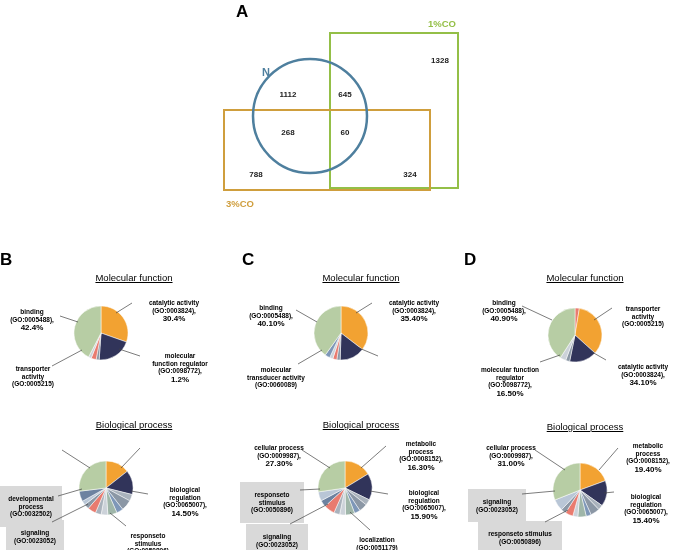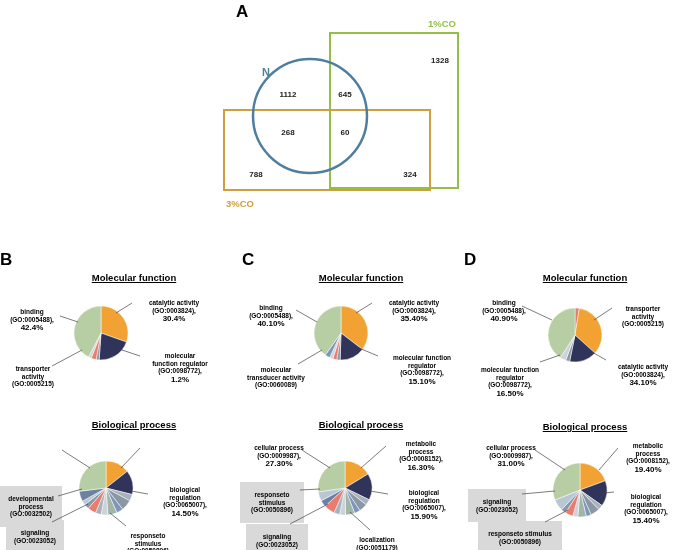--- a/index.html
+++ b/index.html
@@ -1,19 +1,19 @@
 <!DOCTYPE html>
 <html><head>
 <meta charset="utf-8">
 <style>
   html,body{margin:0;padding:0;background:#fff;}
   .fig{position:relative;width:682px;height:550px;background:#ffffff;overflow:hidden;
        font-family:"Liberation Sans",sans-serif;color:#111;}
   .panel-letter{position:absolute;font-weight:bold;font-size:17px;color:#000;}
-  .ptitle{position:absolute;width:160px;text-align:center;font-weight:bold;font-size:9.5px;
+  .ptitle{position:absolute;width:160px;text-align:center;font-weight:normal;font-size:9.5px;
           text-decoration:underline;color:#000;}
   .pie{position:absolute;width:56px;height:56px;}
   .plabel{position:absolute;text-align:center;font-size:6.5px;font-weight:bold;line-height:1.2;
           white-space:pre-line;color:#000;}
   .plabel .pct{display:block;font-size:8px;font-weight:bold;}
   .graybg{background:#d9d9d9;padding:1px 2px;}
   .venn{position:absolute;}
   .vnum{font-size:8px;font-weight:bold;fill:#222;}
   .vset-n{font-size:11px;font-weight:bold;}
   .vset-co{font-size:9.5px;font-weight:bold;}
@@ -136,26 +136,20 @@
 
   <div class="plabel" style="left:238px;top:296px;width:66px">
     <span>binding
 (GO:0005488),</span>
     <span class="pct">40.10%</span>
   </div>
   <div class="plabel" style="left:370px;top:291px;width:88px">
     <span>catalytic activity
 (GO:0003824),</span>
     <span class="pct">35.40%</span>
-  </div>
-  <div class="plabel" style="left:376px;top:346px;width:92px">
-    <span>molecular function
-regulator
-(GO:0098772),</span>
-    <span class="pct">15.10%</span>
   </div>
   <div class="plabel" style="left:236px;top:358px;width:80px">
     <span>molecular
 transducer activity
 (GO:0060089)</span>
     <span class="pct"></span>
   </div>
 
   <div class="ptitle" style="left:281px;top:419px">Biological process</div>
   <div class="pie" style="left:317px;top:460px"><svg width="56" height="56" viewBox="0 0 56 56">

